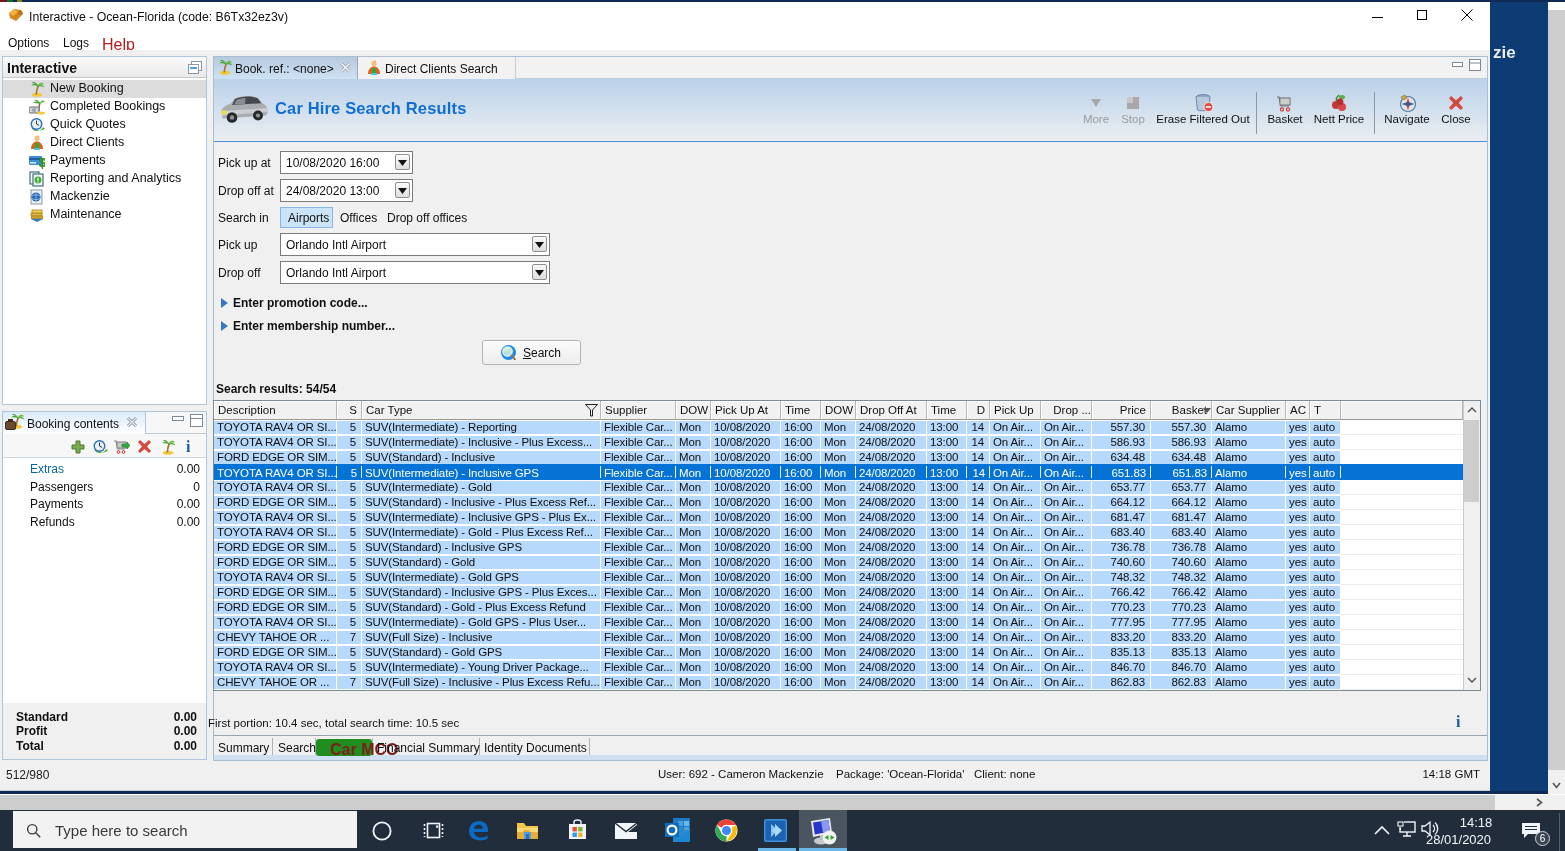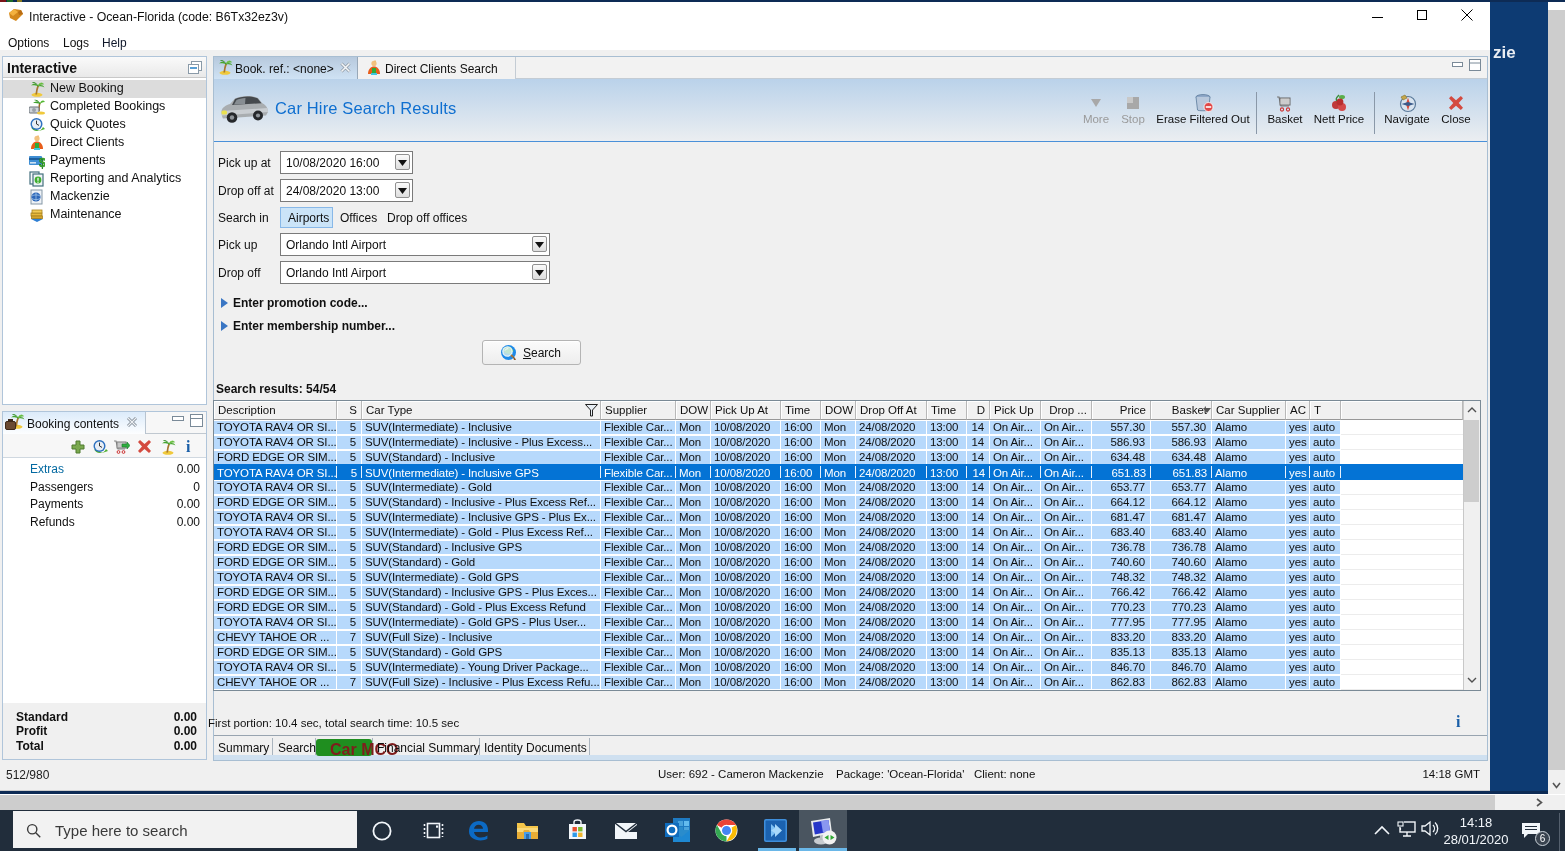--- a/index.html
+++ b/index.html
@@ -20,21 +20,21 @@
 </svg>
 <div class="tx" style="left:29px;top:11px;font-size:12.3px;color:#101010">Interactive - Ocean-Florida (code: B6Tx32ez3v)</div>
 <div class="ab" style="left:1372px;top:17px;width:11px;height:1px;background:#000"></div>
 <div class="ab" style="left:1417px;top:10px;width:10px;height:10px;border:1px solid #000"></div>
 <svg class="ab" style="left:1461px;top:9px" width="12" height="12" viewBox="0 0 12 12">
 <path d="M0.5,0.5 L11.5,11.5 M11.5,0.5 L0.5,11.5" stroke="#000" stroke-width="1"></path>
   </svg>
 <div class="ab" style="left:0;top:30px;width:1490px;height:20px;background:#ffffff"></div>
 <div class="tx" style="left:8px;top:37px;font-size:12px;color:#101010">Options</div>
 <div class="tx" style="left:63px;top:37px;font-size:12px;color:#101010">Logs</div>
-<div class="tx" style="left:102px;top:37px;font-size:12px;color:#0f172a">Help</div>
+<div class="tx" style="left:102px;top:37px;font-size:16px;color:#b91c1c">Help</div>
 <div class="ab" style="left:0;top:50px;width:1490px;height:740px;background:#f0f0f0"></div>
 <div class="ab" style="left:1490px;top:2px;width:58px;height:792px;background:#0d3b73"></div>
 <div class="tx" style="left:1493px;top:44px;font-size:17px;font-weight:bold;color:#e9edf3">zie</div>
 <div class="ab" style="left:1548px;top:2px;width:17px;height:8px;background:#ffffff"></div>
 <div class="ab" style="left:1548px;top:10px;width:17px;height:760px;background:#cdcdcd"></div>
 <div class="ab" style="left:1548px;top:770px;width:17px;height:25px;background:#f0f0f0"></div>
 <div class="ab" style="left:0;top:791px;width:1548px;height:3px;background:#0d2b55"></div>
 <div class="ab" style="left:0;top:794px;width:1565px;height:1px;background:#ffffff"></div>
 <div class="ab" style="left:0;top:795px;width:1495px;height:15px;background:#cdcdcd"></div>
 <div class="ab" style="left:1495px;top:795px;width:70px;height:15px;background:#f0f0f0"></div>
@@ -225,21 +225,21 @@
 <path d="M0.5,19 C1,16 4,13.5 9,12 L14,6.5 C20,3.5 31,3 37,6 L41,11 C44,12.5 46,14.5 46.5,17 L47,20 L45,23.5 L2,26.5 C1,24.5 0.3,21.5 0.5,19 Z" fill="#a9adb0"></path>
 <path d="M14,7 C20,4 30.5,3.6 36.5,6.3 L40.5,11.2 L11,13 Z" fill="#45494d"></path>
 <path d="M15.5,8 L13,12.6 L24,12 L24.5,6 C21,6.2 17.5,7 15.5,8 Z" fill="#878d92"></path>
 <path d="M0.5,19 L46.5,16 L47,20 L1,23.5 Z" fill="#c9cdd1"></path>
 <ellipse cx="11" cy="25.5" rx="5.3" ry="5.3" fill="#26282b"></ellipse>
 <ellipse cx="11" cy="25.5" rx="2.2" ry="2.2" fill="#8f9499"></ellipse>
 <ellipse cx="37" cy="23.5" rx="5" ry="5" fill="#26282b"></ellipse>
 <ellipse cx="37" cy="23.5" rx="2.1" ry="2.1" fill="#8f9499"></ellipse>
 <rect x="0.5" y="18.5" width="5.5" height="4" rx="1.6" fill="#e9e14f"></rect>
 </svg>
-<div class="tx" style="left:275px;top:100px;font-size:16.5px;font-weight:normal;color:#0f6fd0;letter-spacing:0.15px">Car Hire Search Results</div>
+<div class="tx" style="left:275px;top:100px;font-size:16.5px;font-weight:bold;color:#0f6fd0;letter-spacing:0.15px">Car Hire Search Results</div>
 <div class="tx" style="left:1026px;top:114px;width:140px;text-align:center;font-size:11.5px;color:#9a9a9a">More</div>
 <div class="tx" style="left:1063px;top:114px;width:140px;text-align:center;font-size:11.5px;color:#9a9a9a">Stop</div>
 <div class="tx" style="left:1133px;top:114px;width:140px;text-align:center;font-size:11.5px;color:#101010">Erase Filtered Out</div>
 <div class="tx" style="left:1215px;top:114px;width:140px;text-align:center;font-size:11.5px;color:#101010">Basket</div>
 <div class="tx" style="left:1269px;top:114px;width:140px;text-align:center;font-size:11.5px;color:#101010">Nett Price</div>
 <div class="tx" style="left:1337px;top:114px;width:140px;text-align:center;font-size:11.5px;color:#101010">Navigate</div>
 <div class="tx" style="left:1386px;top:114px;width:140px;text-align:center;font-size:11.5px;color:#101010">Close</div>
 <svg class="ab" style="left:1090px;top:98px" width="12" height="10" viewBox="0 0 12 10">
     <polygon points="1,1 11,1 6,9" fill="#a8a8a8"></polygon>
   </svg>
@@ -337,37 +337,37 @@
 <div class="ab" style="left:362px;top:401px;width:239px;height:19px;border-right:1px solid #b8b8b8;border-bottom:1px solid #989898;box-shadow:inset 1px 1px 0 #fff;font-size:11.5px;color:#101010;padding-left:4px;text-align:left;line-height:18px;white-space:nowrap;overflow:hidden">Car Type</div>
 <div class="ab" style="left:601px;top:401px;width:75px;height:19px;border-right:1px solid #b8b8b8;border-bottom:1px solid #989898;box-shadow:inset 1px 1px 0 #fff;font-size:11.5px;color:#101010;padding-left:4px;text-align:left;line-height:18px;white-space:nowrap;overflow:hidden">Supplier</div>
 <div class="ab" style="left:676px;top:401px;width:35px;height:19px;border-right:1px solid #b8b8b8;border-bottom:1px solid #989898;box-shadow:inset 1px 1px 0 #fff;font-size:11.5px;color:#101010;padding-left:4px;text-align:left;line-height:18px;white-space:nowrap;overflow:hidden">DOW</div>
 <div class="ab" style="left:711px;top:401px;width:70px;height:19px;border-right:1px solid #b8b8b8;border-bottom:1px solid #989898;box-shadow:inset 1px 1px 0 #fff;font-size:11.5px;color:#101010;padding-left:4px;text-align:left;line-height:18px;white-space:nowrap;overflow:hidden">Pick Up At</div>
 <div class="ab" style="left:781px;top:401px;width:40px;height:19px;border-right:1px solid #b8b8b8;border-bottom:1px solid #989898;box-shadow:inset 1px 1px 0 #fff;font-size:11.5px;color:#101010;padding-left:4px;text-align:left;line-height:18px;white-space:nowrap;overflow:hidden">Time</div>
 <div class="ab" style="left:821px;top:401px;width:35px;height:19px;border-right:1px solid #b8b8b8;border-bottom:1px solid #989898;box-shadow:inset 1px 1px 0 #fff;font-size:11.5px;color:#101010;padding-left:4px;text-align:left;line-height:18px;white-space:nowrap;overflow:hidden">DOW</div>
 <div class="ab" style="left:856px;top:401px;width:71px;height:19px;border-right:1px solid #b8b8b8;border-bottom:1px solid #989898;box-shadow:inset 1px 1px 0 #fff;font-size:11.5px;color:#101010;padding-left:4px;text-align:left;line-height:18px;white-space:nowrap;overflow:hidden">Drop Off At</div>
 <div class="ab" style="left:927px;top:401px;width:40px;height:19px;border-right:1px solid #b8b8b8;border-bottom:1px solid #989898;box-shadow:inset 1px 1px 0 #fff;font-size:11.5px;color:#101010;padding-left:4px;text-align:left;line-height:18px;white-space:nowrap;overflow:hidden">Time</div>
 <div class="ab" style="left:967px;top:401px;width:23px;height:19px;border-right:1px solid #b8b8b8;border-bottom:1px solid #989898;box-shadow:inset 1px 1px 0 #fff;font-size:11.5px;color:#101010;padding-right:4px;text-align:right;line-height:18px;white-space:nowrap;overflow:hidden">D</div>
 <div class="ab" style="left:990px;top:401px;width:51px;height:19px;border-right:1px solid #b8b8b8;border-bottom:1px solid #989898;box-shadow:inset 1px 1px 0 #fff;font-size:11.5px;color:#101010;padding-left:4px;text-align:left;line-height:18px;white-space:nowrap;overflow:hidden">Pick Up</div>
-<div class="ab" style="left:1041px;top:401px;width:51px;height:19px;border-right:1px solid #b8b8b8;border-bottom:1px solid #989898;box-shadow:inset 1px 1px 0 #fff;font-size:11.5px;color:#101010;padding-left:4px;text-align:center;line-height:18px;white-space:nowrap;overflow:hidden">Drop ...</div>
+<div class="ab" style="left:1041px;top:401px;width:51px;height:19px;border-right:1px solid #b8b8b8;border-bottom:1px solid #989898;box-shadow:inset 1px 1px 0 #fff;font-size:11.5px;color:#101010;padding-left:4px;text-align:right;line-height:18px;white-space:nowrap;overflow:hidden">Drop ...</div>
 <div class="ab" style="left:1092px;top:401px;width:59px;height:19px;border-right:1px solid #b8b8b8;border-bottom:1px solid #989898;box-shadow:inset 1px 1px 0 #fff;font-size:11.5px;color:#101010;padding-right:4px;text-align:right;line-height:18px;white-space:nowrap;overflow:hidden">Price</div>
 <div class="ab" style="left:1151px;top:401px;width:61px;height:19px;border-right:1px solid #b8b8b8;border-bottom:1px solid #989898;box-shadow:inset 1px 1px 0 #fff;font-size:11.5px;color:#101010;padding-right:4px;text-align:right;line-height:18px;white-space:nowrap;overflow:hidden">Basket</div>
 <div class="ab" style="left:1212px;top:401px;width:74px;height:19px;border-right:1px solid #b8b8b8;border-bottom:1px solid #989898;box-shadow:inset 1px 1px 0 #fff;font-size:11.5px;color:#101010;padding-left:4px;text-align:left;line-height:18px;white-space:nowrap;overflow:hidden">Car Supplier</div>
 <div class="ab" style="left:1286px;top:401px;width:24px;height:19px;border-right:1px solid #b8b8b8;border-bottom:1px solid #989898;box-shadow:inset 1px 1px 0 #fff;font-size:11.5px;color:#101010;padding-left:4px;text-align:left;line-height:18px;white-space:nowrap;overflow:hidden">AC</div>
 <div class="ab" style="left:1310px;top:401px;width:31px;height:19px;border-right:1px solid #b8b8b8;border-bottom:1px solid #989898;box-shadow:inset 1px 1px 0 #fff;font-size:11.5px;color:#101010;padding-left:4px;text-align:left;line-height:18px;white-space:nowrap;overflow:hidden">T</div>
 <div class="ab" style="left:1341px;top:401px;width:122px;height:19px;border-right:1px solid #b8b8b8;border-bottom:1px solid #989898;box-shadow:inset 1px 1px 0 #fff;font-size:11.5px;color:#101010;padding-left:4px;text-align:left;line-height:18px;white-space:nowrap;overflow:hidden"></div>
 <svg class="ab" style="left:585px;top:404px" width="13" height="13" viewBox="0 0 13 13">
 <polygon points="0.5,0.5 12.5,0.5 7.5,6 7.5,12 5.5,12 5.5,6" fill="#e8eef4" stroke="#222" stroke-width="1"></polygon>
   </svg>
 <svg class="ab" style="left:1203px;top:408px" width="8" height="5" viewBox="0 0 8 5">
     <polygon points="0,0 8,0 4,5" fill="#555"></polygon>
   </svg>
 <div class="ab" style="left:1341px;top:434px;width:122px;height:1px;background:#ececec"></div>
 <div class="ab" style="left:214px;top:421px;width:122px;height:13px;background:#b7d9fc;letter-spacing:-0.12px;font-size:11.5px;color:#101010;padding-left:3px;text-align:left;line-height:13px;white-space:nowrap;overflow:hidden">TOYOTA RAV4 OR SI...</div>
 <div class="ab" style="left:337px;top:421px;width:24px;height:13px;background:#b7d9fc;letter-spacing:-0.12px;font-size:11.5px;color:#101010;padding-right:5px;text-align:right;line-height:13px;white-space:nowrap;overflow:hidden">5</div>
-<div class="ab" style="left:362px;top:421px;width:238px;height:13px;background:#b7d9fc;letter-spacing:-0.12px;font-size:11.5px;color:#101010;padding-left:3px;text-align:left;line-height:13px;white-space:nowrap;overflow:hidden">SUV(Intermediate) - Inclusive</div>
+<div class="ab" style="left:362px;top:421px;width:238px;height:13px;background:#b7d9fc;letter-spacing:-0.12px;font-size:11.5px;color:#101010;padding-left:3px;text-align:left;line-height:13px;white-space:nowrap;overflow:hidden">SUV(Intermediate) - Reporting</div>
 <div class="ab" style="left:601px;top:421px;width:74px;height:13px;background:#b7d9fc;letter-spacing:-0.12px;font-size:11.5px;color:#101010;padding-left:3px;text-align:left;line-height:13px;white-space:nowrap;overflow:hidden">Flexible Car...</div>
 <div class="ab" style="left:676px;top:421px;width:34px;height:13px;background:#b7d9fc;letter-spacing:-0.12px;font-size:11.5px;color:#101010;padding-left:3px;text-align:left;line-height:13px;white-space:nowrap;overflow:hidden">Mon</div>
 <div class="ab" style="left:711px;top:421px;width:69px;height:13px;background:#b7d9fc;letter-spacing:-0.12px;font-size:11.5px;color:#101010;padding-left:3px;text-align:left;line-height:13px;white-space:nowrap;overflow:hidden">10/08/2020</div>
 <div class="ab" style="left:781px;top:421px;width:39px;height:13px;background:#b7d9fc;letter-spacing:-0.12px;font-size:11.5px;color:#101010;padding-left:3px;text-align:left;line-height:13px;white-space:nowrap;overflow:hidden">16:00</div>
 <div class="ab" style="left:821px;top:421px;width:34px;height:13px;background:#b7d9fc;letter-spacing:-0.12px;font-size:11.5px;color:#101010;padding-left:3px;text-align:left;line-height:13px;white-space:nowrap;overflow:hidden">Mon</div>
 <div class="ab" style="left:856px;top:421px;width:70px;height:13px;background:#b7d9fc;letter-spacing:-0.12px;font-size:11.5px;color:#101010;padding-left:3px;text-align:left;line-height:13px;white-space:nowrap;overflow:hidden">24/08/2020</div>
 <div class="ab" style="left:927px;top:421px;width:39px;height:13px;background:#b7d9fc;letter-spacing:-0.12px;font-size:11.5px;color:#101010;padding-left:3px;text-align:left;line-height:13px;white-space:nowrap;overflow:hidden">13:00</div>
 <div class="ab" style="left:967px;top:421px;width:22px;height:13px;background:#b7d9fc;letter-spacing:-0.12px;font-size:11.5px;color:#101010;padding-right:5px;text-align:right;line-height:13px;white-space:nowrap;overflow:hidden">14</div>
 <div class="ab" style="left:990px;top:421px;width:50px;height:13px;background:#b7d9fc;letter-spacing:-0.12px;font-size:11.5px;color:#101010;padding-left:3px;text-align:left;line-height:13px;white-space:nowrap;overflow:hidden">On Air...</div>
 <div class="ab" style="left:1041px;top:421px;width:50px;height:13px;background:#b7d9fc;letter-spacing:-0.12px;font-size:11.5px;color:#101010;padding-left:3px;text-align:left;line-height:13px;white-space:nowrap;overflow:hidden">On Air...</div>
@@ -828,18 +828,18 @@
 <path d="M11,12 L11,16 M7,16 L15,16" stroke="#f2f6fa" stroke-width="1.4"></path>
 <rect x="1" y="1" width="7" height="6" fill="#212d3b"></rect>
 <rect x="2" y="2" width="5" height="4" fill="none" stroke="#f2f6fa" stroke-width="1.1"></rect>
 <path d="M4.5,8 L4.5,10" stroke="#f2f6fa" stroke-width="1.1"></path>
 </svg>
 <svg class="ab" style="left:1421px;top:820px" width="19" height="17" viewBox="0 0 19 17">
 <polygon points="1,6 4,6 9,2 9,15 4,11 1,11" fill="none" stroke="#f2f6fa" stroke-width="1.3"></polygon>
 <path d="M12,5 A5,5 0 0 1 12,12 M14,2.5 A8,8 0 0 1 14,14.5" stroke="#f2f6fa" stroke-width="1.3" fill="none"></path>
 </svg>
 <div class="tx" style="left:1426px;top:816px;width:100px;text-align:center;font-size:13px;color:#f2f6fa">14:18</div>
-<div class="tx" style="left:1426px;top:833px;width:100px;text-align:center;font-size:13px;color:#f2f6fa">28/01/2020</div>
+<div class="tx" style="left:1426px;top:833px;width:100px;text-align:left;font-size:13px;color:#f2f6fa">28/01/2020</div>
 <svg class="ab" style="left:1521px;top:822px" width="20" height="17" viewBox="0 0 20 17">
 <path d="M1,1 L19,1 L19,12 L7,12 L3,16 L3,12 L1,12 Z" fill="#f2f6fa"></path>
 <path d="M4,4.5 L16,4.5 M4,7.5 L16,7.5" stroke="#212d3b" stroke-width="1.2"></path>
 </svg>
 <div class="ab" style="left:1535px;top:831px;width:15px;height:15px;border-radius:8px;background:#3a4450;border:1px solid #cdd5dc;color:#fff;font-size:10px;text-align:center;line-height:14px">6</div>
 <div class="ab" style="left:1559px;top:813px;width:1px;height:38px;background:#55606e"></div>
 </body></html>

